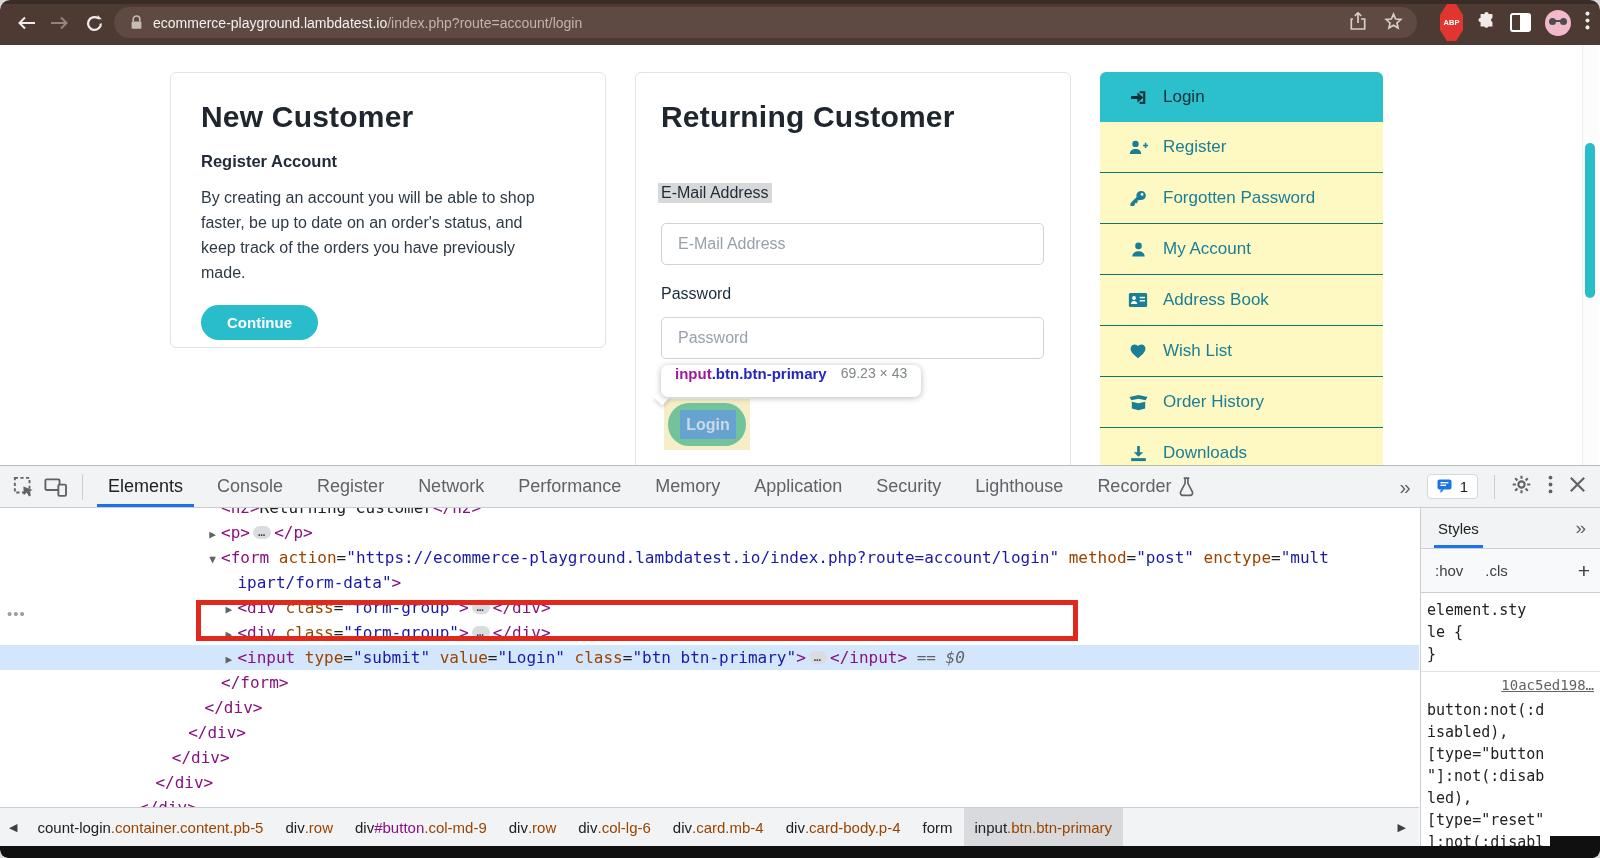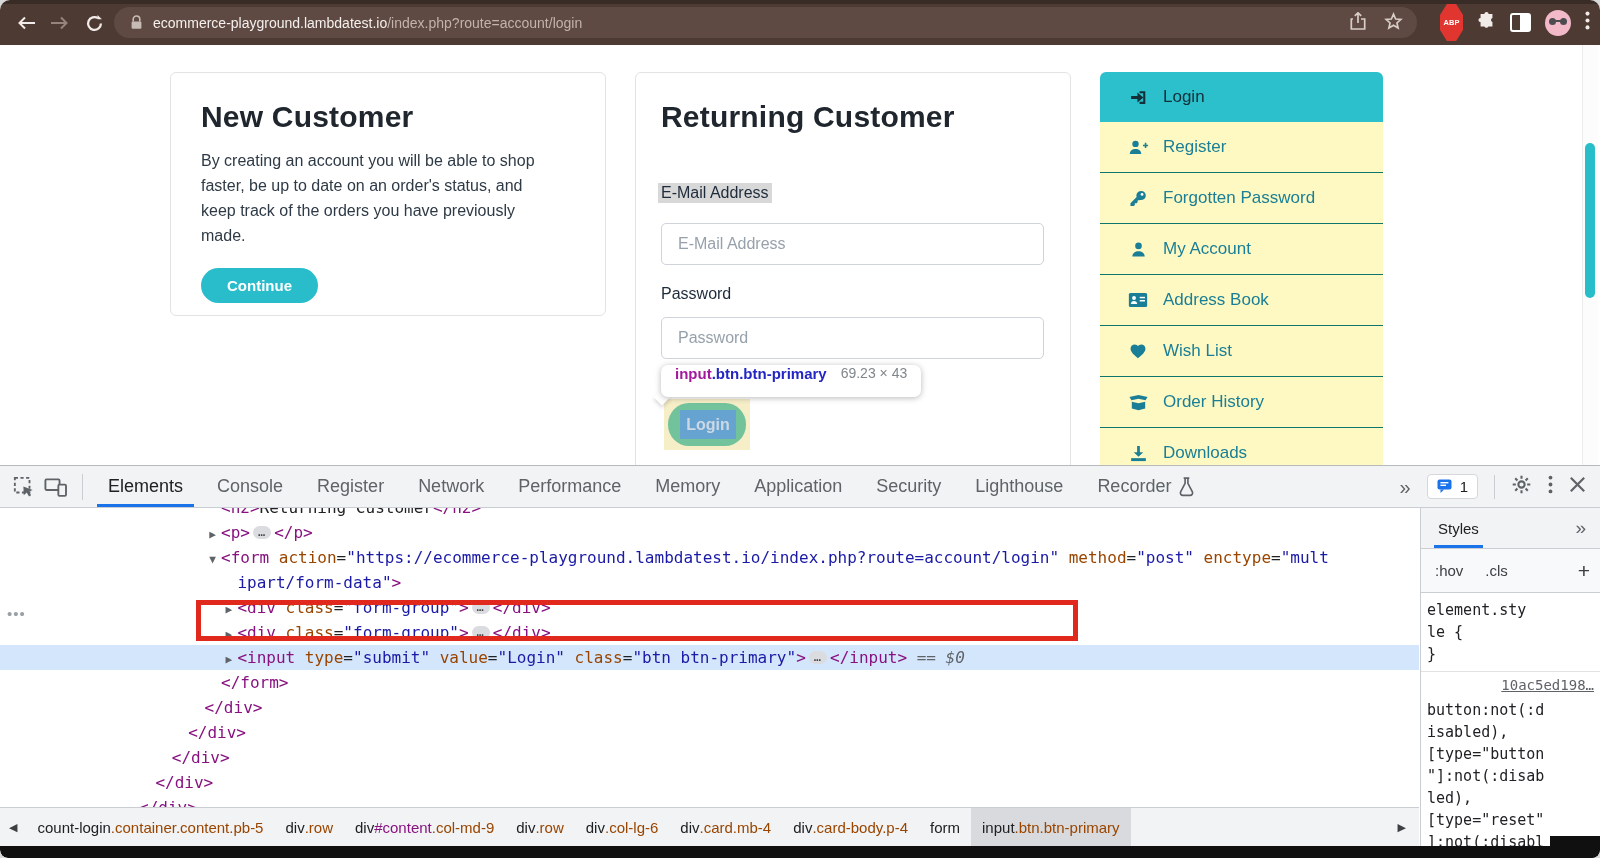--- a/index.html
+++ b/index.html
@@ -22,21 +22,21 @@
   .sidepanel-ico{width:17px;height:15px;border:2px solid #fff;border-radius:3px;position:relative;}
   .sidepanel-ico::after{content:"";position:absolute;right:0;top:0;bottom:0;width:9px;background:#fff;}
   .avatar{width:26px;height:26px;border-radius:50%;background:#f2b9c8;position:relative;overflow:hidden;}
   .avatar i{position:absolute;top:8px;width:7px;height:7px;border-radius:50%;background:#4c4c50;}
   .avatar i.l{left:4px}.avatar i.r{right:4px}
   .avatar u{position:absolute;top:10px;left:10px;width:6px;height:2px;background:#4c4c50;}
 
   
   .page{position:absolute;top:45px;left:0;width:1600px;height:420px;background:#fff;overflow:hidden;}
   .card{position:absolute;background:#fff;border:1px solid #e3e3e3;border-radius:6px;box-sizing:border-box;}
-  .card-new{left:170px;top:27px;width:436px;height:244px;padding:27px 30px;}
+  .card-new{left:170px;top:27px;width:436px;height:276px;padding:27px 30px;}
   .card-returning{left:635px;top:27px;width:436px;height:480px;padding:27px 25px;}
   .card h2{margin:0;font-size:30px;font-weight:bold;color:#20262e;letter-spacing:.2px;}
   .card .sub{margin-top:18px;font-size:16.5px;font-weight:bold;color:#222c38;}
   .card .body-text{margin-top:14px;width:352px;font-size:16px;line-height:25px;color:#2e3a46;}
   .btn-teal{display:inline-block;margin-top:20px;background:#29bdcb;color:#fff;font-weight:bold;font-size:15px;
     border:none;border-radius:18px;padding:9px 26px;cursor:pointer;}
   .form-label{position:absolute;left:25px;font-size:16px;color:#1d2b3a;}
   .form-label.hl{background:#d8d8d8;padding:1px 3px;left:22px;}
   .txt-input{position:absolute;left:25px;width:383px;height:42px;box-sizing:border-box;border:1px solid #ced4da;
     border-radius:5px;padding:0 16px;font-size:16px;color:#333;font-family:"Liberation Sans",sans-serif;}
@@ -200,20 +200,21 @@
             <circle cx="2" cy="13.8" r="1.7" fill="#f1ece9"></circle>
           </svg>
       </span>
     </div>
   </div>
 
   <div class="page">
 
     <div class="card card-new">
       <h2>New Customer</h2>
+      <div class="sub">Register Account</div>
       <div class="body-text">By creating an account you will be able to shop faster, be up to date on an order's status, and keep track of the orders you have previously made.</div>
       <button class="btn-teal">Continue</button>
     </div>
 
     <div class="card card-returning">
       <h2>Returning Customer</h2>
 
       <label class="form-label hl" style="top:110px">E-Mail Address</label>
       <input class="txt-input" style="top: 150px;" type="text" placeholder="E-Mail Address">
 
@@ -430,21 +431,21 @@
           <span class="crumb">
             <span class="bc-tag">count-login</span>
             <span class="bc-cls">.container.content.pb-5</span>
           </span>
           <span class="crumb">
             <span class="bc-tag">div</span>
             <span class="bc-cls">.row</span>
           </span>
           <span class="crumb">
             <span class="bc-tag">div</span>
-            <span class="bc-id">#content</span>
+            <span class="bc-id">#button</span>
             <span class="bc-cls">.col-md-9</span>
           </span>
           <span class="crumb">
             <span class="bc-tag">div</span>
             <span class="bc-cls">.row</span>
           </span>
           <span class="crumb">
             <span class="bc-tag">div</span>
             <span class="bc-cls">.col-lg-6</span>
           </span>

